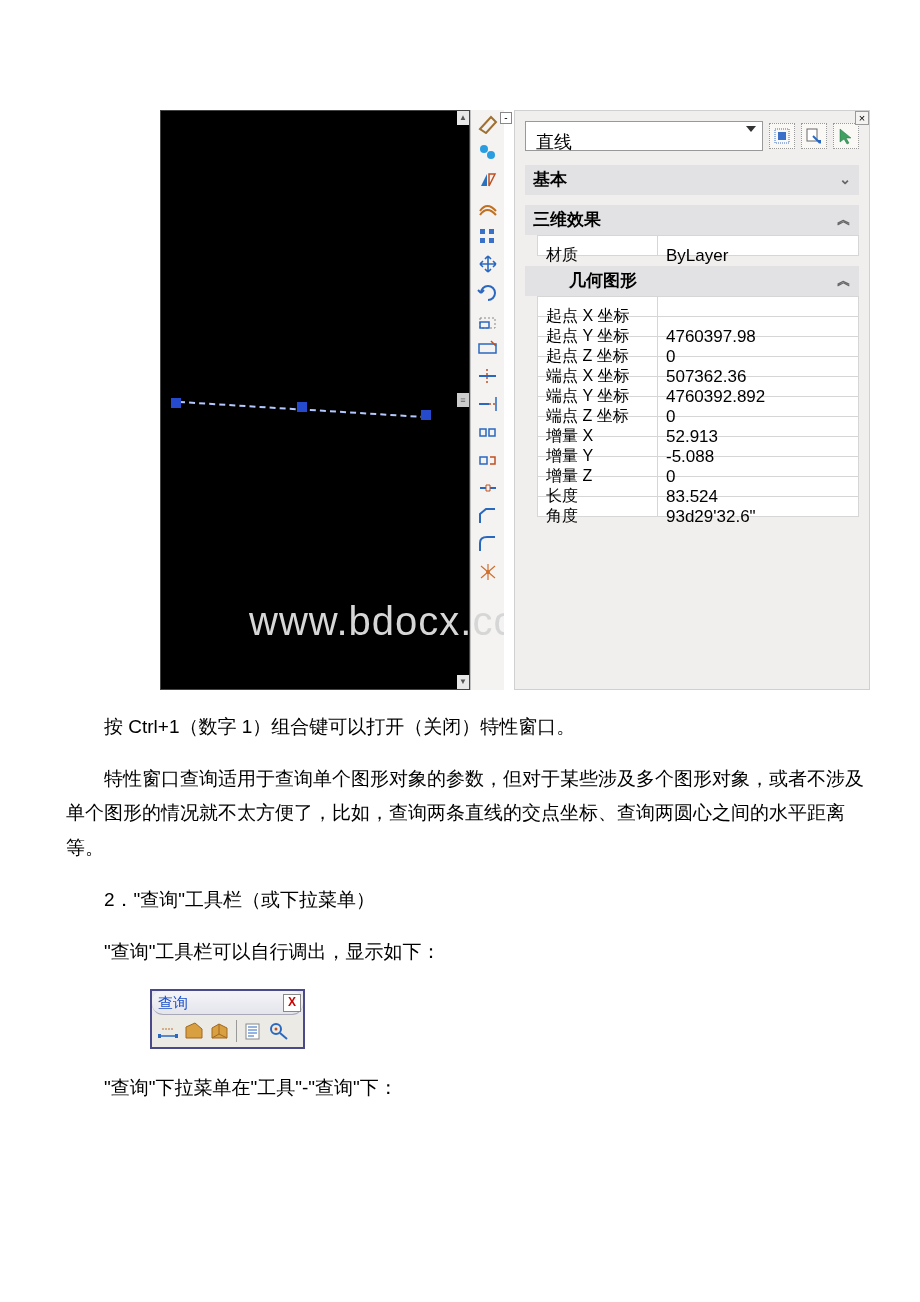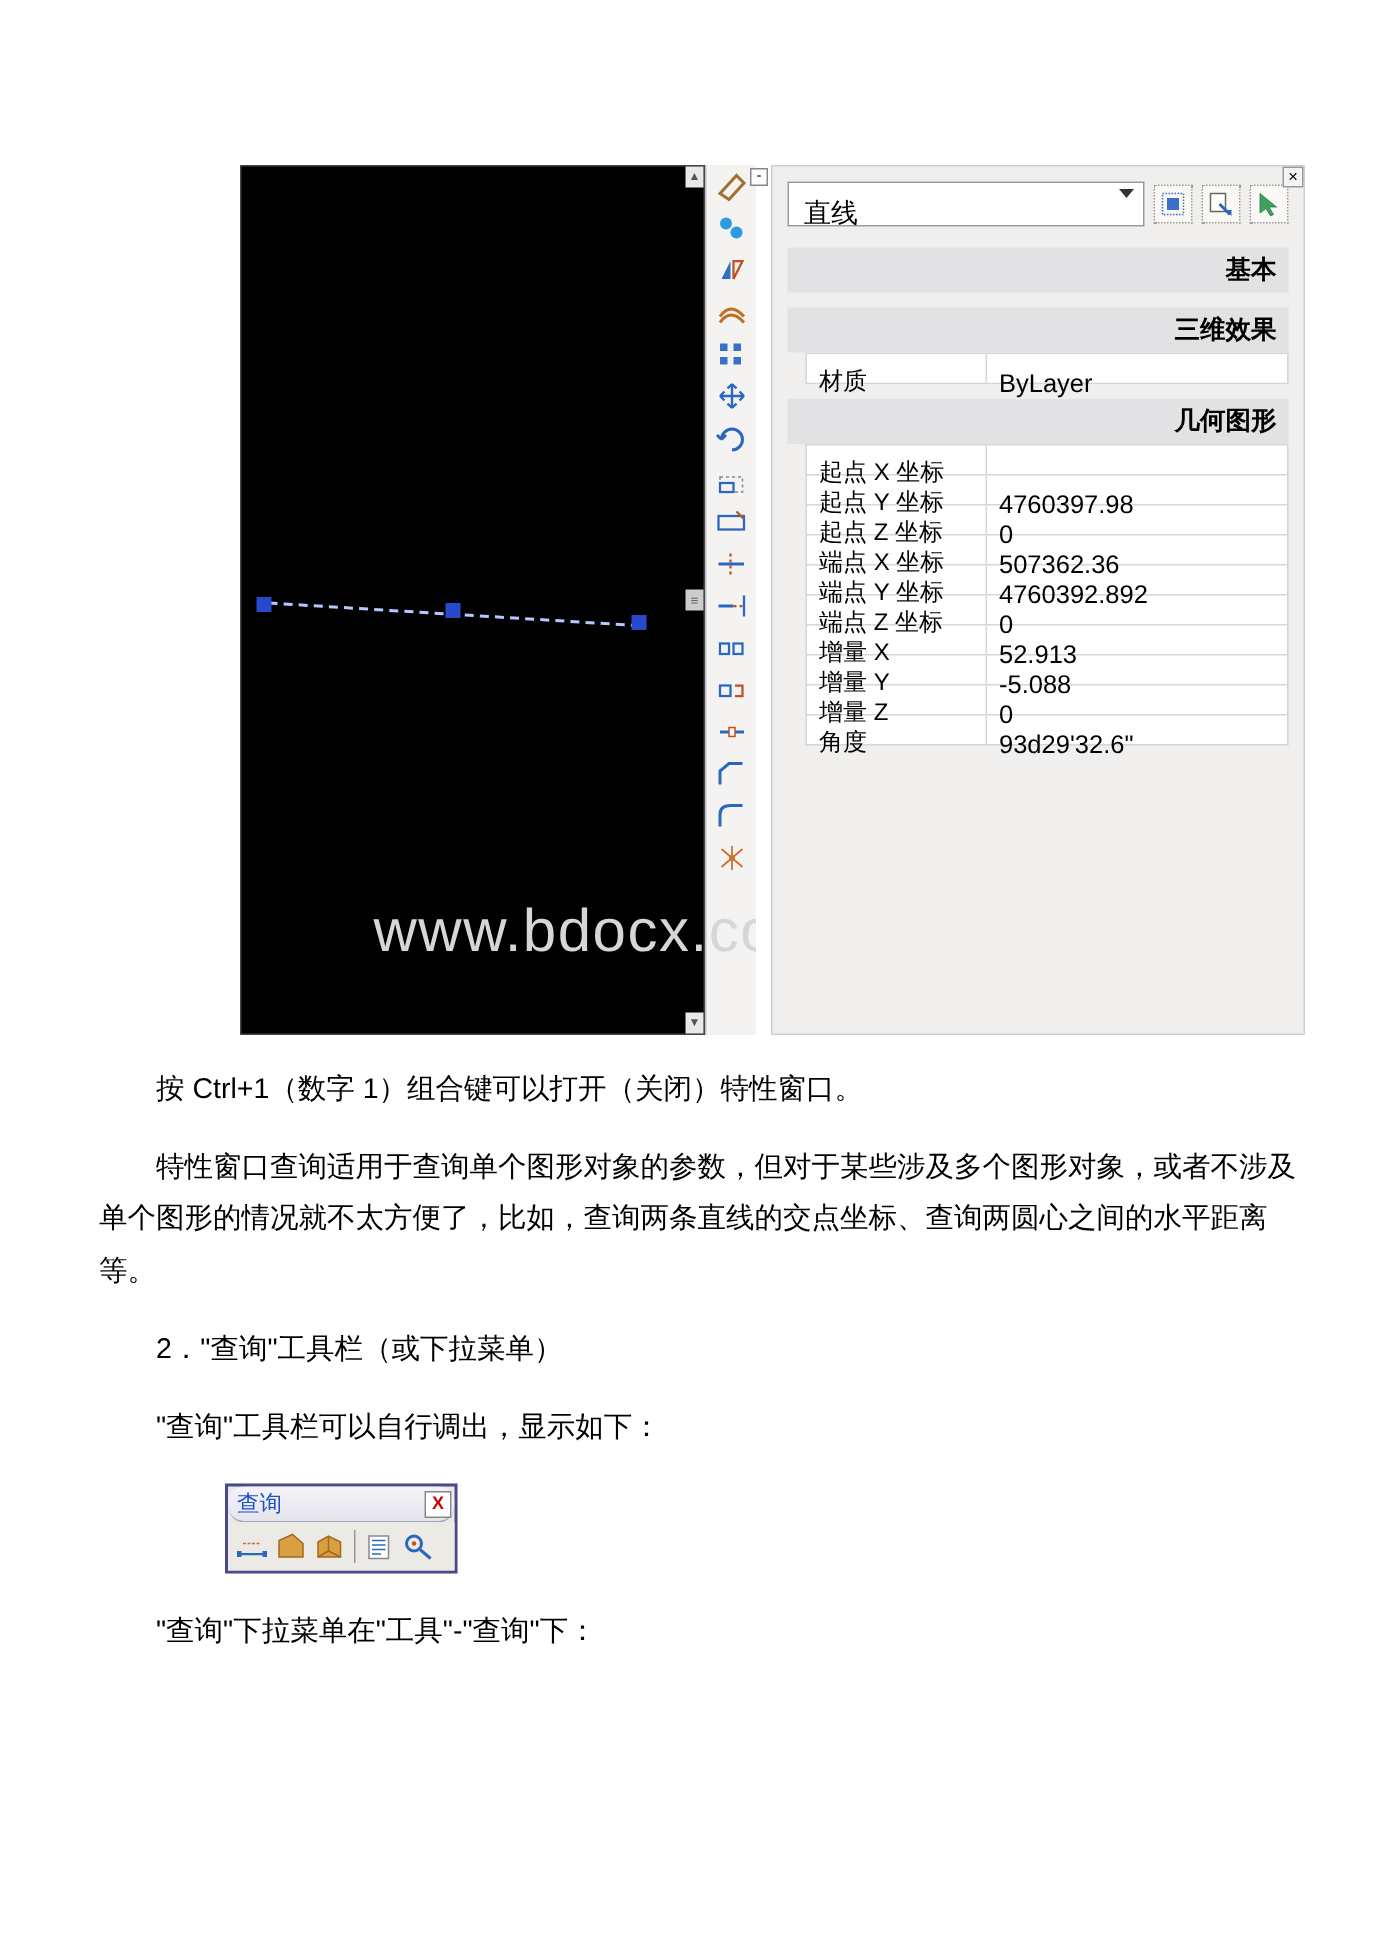--- a/index.html
+++ b/index.html
@@ -17,21 +17,21 @@
     .tool-strip svg { width: 22px; height: 20px; }
     .gap { width: 10px; height: 580px; background: #fff; position: relative; }
     .gap .minus { position: absolute; top: 2px; left: -4px; width: 12px; height: 12px; border: 1px solid #888; font-size: 10px; line-height: 9px; text-align: center; background: #fff; }
     .gap .bar { position: absolute; top: 2px; left: 10px; right: -4px; height: 2px; background: #bbb; }
     .props { flex: 1; background: #f1efee; border: 1px solid #d0d0d0; height: 580px; position: relative; display: flex; flex-direction: column; }
     .props .close-x { position: absolute; top: 0; right: 0; width: 14px; height: 14px; font-size: 11px; text-align: center; line-height: 13px; background: #f4f3f2; border: 1px solid #999; }
     .props-head { display: flex; align-items: center; gap: 6px; padding: 10px 10px 8px 10px; }
     .props-select { flex: 1; height: 30px; background: #fff; border: 1px solid #999; display: flex; align-items: flex-start; justify-content: space-between; padding: 4px 6px 0 10px; font-size: 18px; }
     .props-select .caret { width: 0; height: 0; border-left: 5px solid transparent; border-right: 5px solid transparent; border-top: 6px solid #333; }
     .head-btn { width: 26px; height: 26px; border: 1px dotted #999; background: #faf8f5; display: flex; align-items: center; justify-content: center; }
-    .section-hdr { margin: 6px 10px 0 10px; background: #e2e2e4; height: 30px; display: flex; align-items: flex-end; justify-content: space-between; padding: 0 8px; font-weight: bold; font-size: 17px; flex-direction: column; }
+    .section-hdr { margin: 6px 10px 0 10px; background: #e2e2e4; height: 30px; display: flex; align-items: center; justify-content: space-between; padding: 0 8px; font-weight: bold; font-size: 17px; }
     .section-hdr .chevron { font-size: 14px; color: #666; }
     .prop-rows { margin: 0 10px 0 22px; border: 1px solid #d6d6d6; border-top: none; }
     .prop-row { display: flex; background: #fff; border-top: 1px solid #d6d6d6; height: 20px; }
     .prop-row .k { width: 120px; padding: 5px 8px; font-size: 16px; border-right: 1px solid #d6d6d6; }
     .prop-row .v { flex: 1; padding: 5px 8px; font-size: 17px; }
     .para { margin: 18px 0 0 16px; text-indent: 2em; }
     .toolbar-box { margin: 20px 0 0 100px; width: 155px; border: 2px solid #4a4a8a; background: #e8e8ee; }
     .toolbar-title { display: flex; background: linear-gradient(#f4f4f8,#e4e4ec); height: 24px; border-bottom: 1px solid #a8a8b8; align-items: center; padding: 0 2px; border-radius: 11px; }
     .toolbar-title span:first-child { flex: 1; padding-left: 4px; font-size: 15px; color: #1a4fc8; }
     .toolbar-title .tb-close { width: 18px; height: 18px; border: 1px solid #888; background: #fff; display: flex; align-items: center; justify-content: center; font-size: 12px; font-weight: bold; color: #c00; }
@@ -210,20 +210,24 @@
         </div>
       <div class="prop-row">
           <div class="k">增量 Y</div>
           <div class="v">-5.088</div>
         </div>
       <div class="prop-row">
           <div class="k">增量 Z</div>
           <div class="v">0</div>
         </div>
       <div class="prop-row">
+          <div class="k">长度</div>
+          <div class="v">83.524</div>
+        </div>
+      <div class="prop-row">
           <div class="k">角度</div>
           <div class="v">93d29'32.6"</div>
         </div>
     </div>
 
   </div>
 </div>
 
 <p class="para">按 Ctrl+1（数字 1）组合键可以打开（关闭）特性窗口。</p>
 <p class="para" style="text-indent:2em;">特性窗口查询适用于查询单个图形对象的参数，但对于某些涉及多个图形对象，或者不涉及单个图形的情况就不太方便了，比如，查询两条直线的交点坐标、查询两圆心之间的水平距离等。</p>

